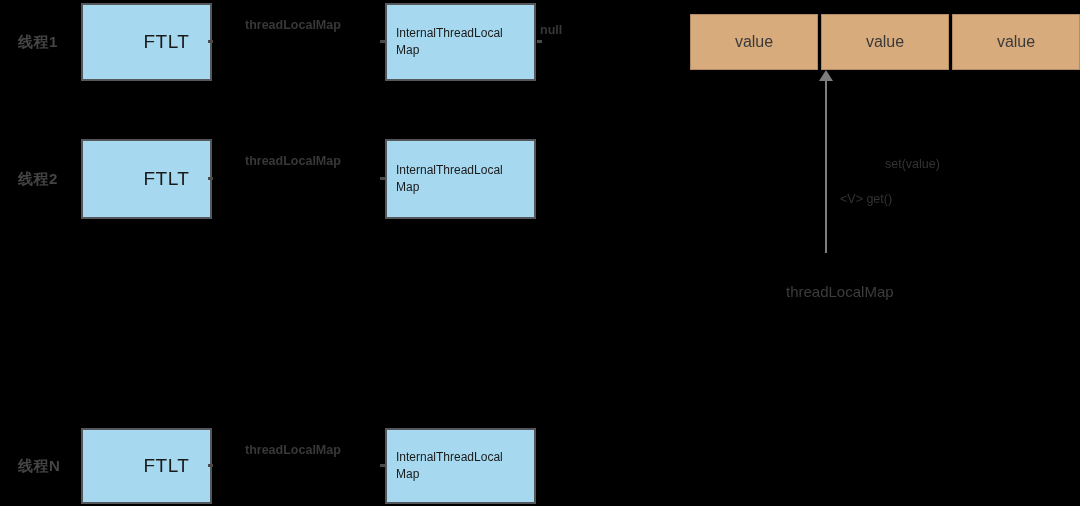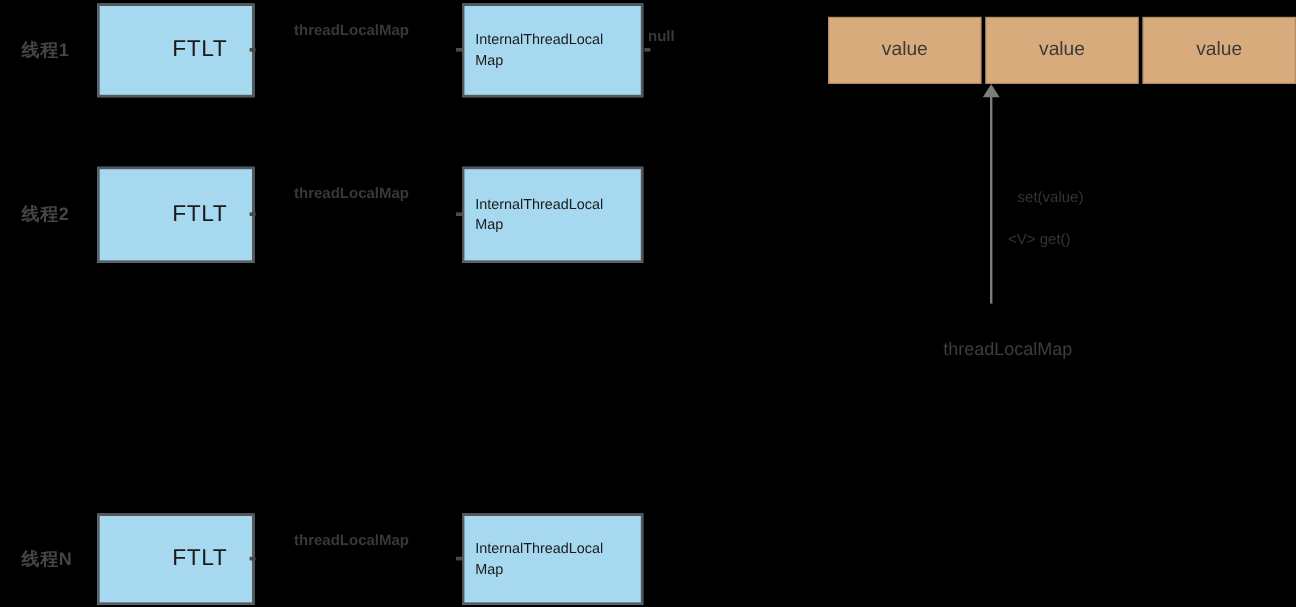--- a/index.html
+++ b/index.html
@@ -139,21 +139,21 @@
     border-right: 7px solid transparent;
     border-bottom: 11px solid #7d7d7d;
   }
   .annot {
     position: absolute;
     color: #333333;
     font-size: 12.5px;
     font-weight: 500;
     white-space: nowrap;
   }
-  .annot-set { left: 848px; top: 157px; }
+  .annot-set { left: 885px; top: 157px; }
   .annot-get { left: 840px; top: 192px; }
   .pointer-name {
     position: absolute;
     left: 786px;
     top: 283px;
     color: #3d3d3d;
     font-size: 15px;
     font-weight: 500;
     white-space: nowrap;
   }

